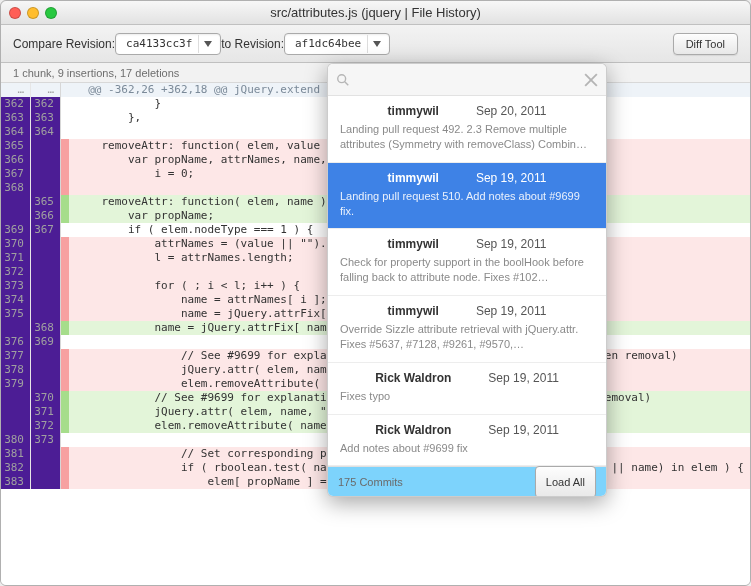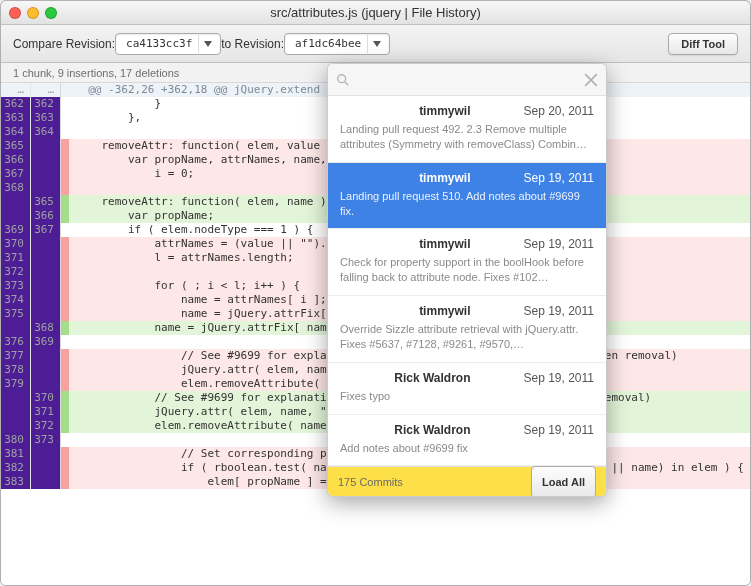--- a/index.html
+++ b/index.html
@@ -65,21 +65,20 @@
   margin-left: 6px; border-left: 1px solid #ddd;
 }
 .chev svg { width: 8px; height: 6px; }
 .spacer { flex: 1; }
 .btn {
   background: linear-gradient(#fdfdfd, #e8e8e8);
   border: 1px solid #aaa; border-radius: 4px;
   height: 22px; padding: 0 12px; font-size: 11px; color: #333;
   display: inline-flex; align-items: center;
   box-shadow: 0 1px 0 rgba(255,255,255,.6) inset, 0 1px 1px rgba(0,0,0,.08);
-  font-weight: bold;
 }
 
 
 .chunkbar {
   height: 20px; background: #f2f2f2; border-bottom: 1px solid #d8d8d8;
   font-size: 11px; color: #6e6e6e; padding: 0 12px; display: flex; align-items: center;
 }
 
 
 .diff {
@@ -123,30 +122,30 @@
 .pop-search .mag { width: 14px; height: 14px; opacity: .5; }
 .pop-search input {
   border: none; outline: none; flex: 1; background: transparent; font-size: 12px;
 }
 .pop-close { width: 14px; height: 14px; opacity: .45; cursor: pointer; }
 .pop-list { max-height: 432px; overflow: hidden; }
 .commit {
   padding: 8px 12px 10px; border-bottom: 1px solid #ededed;
   cursor: pointer;
 }
-.commit .top { display: flex; justify-content: flex-end; font-size: 12px; margin-bottom: 4px; gap: 16px; }
+.commit .top { display: flex; justify-content: center; font-size: 12px; margin-bottom: 4px; }
 .commit .author { font-weight: 700; color: #333; }
 .commit .date { color: #555; margin-left: 37px; }
 .commit .msg { font-size: 11px; color: #8a8a8a; line-height: 1.35; max-height: 2.7em; overflow: hidden; white-space: normal; }
 .commit.sel { background: #3e82e6; color: #fff; }
 .commit.sel .author, .commit.sel .date { color: #fff; }
 .commit.sel .msg { color: #eaf1fc; }
 .pop-foot {
   height: 30px; display: flex; align-items: center; justify-content: space-between;
-  padding: 0 10px; background: #fde047; border-top: 1px solid #e0e0e0;
+  padding: 0 10px; background: #7dd3fc; border-top: 1px solid #e0e0e0;
   font-size: 11px; color: #6a6a6a;
 }
 </style>
 </head>
 <body>
 
 <div class="titlebar">
   <div class="traffic">
     <b class="r"></b>
     <b class="y"></b>

